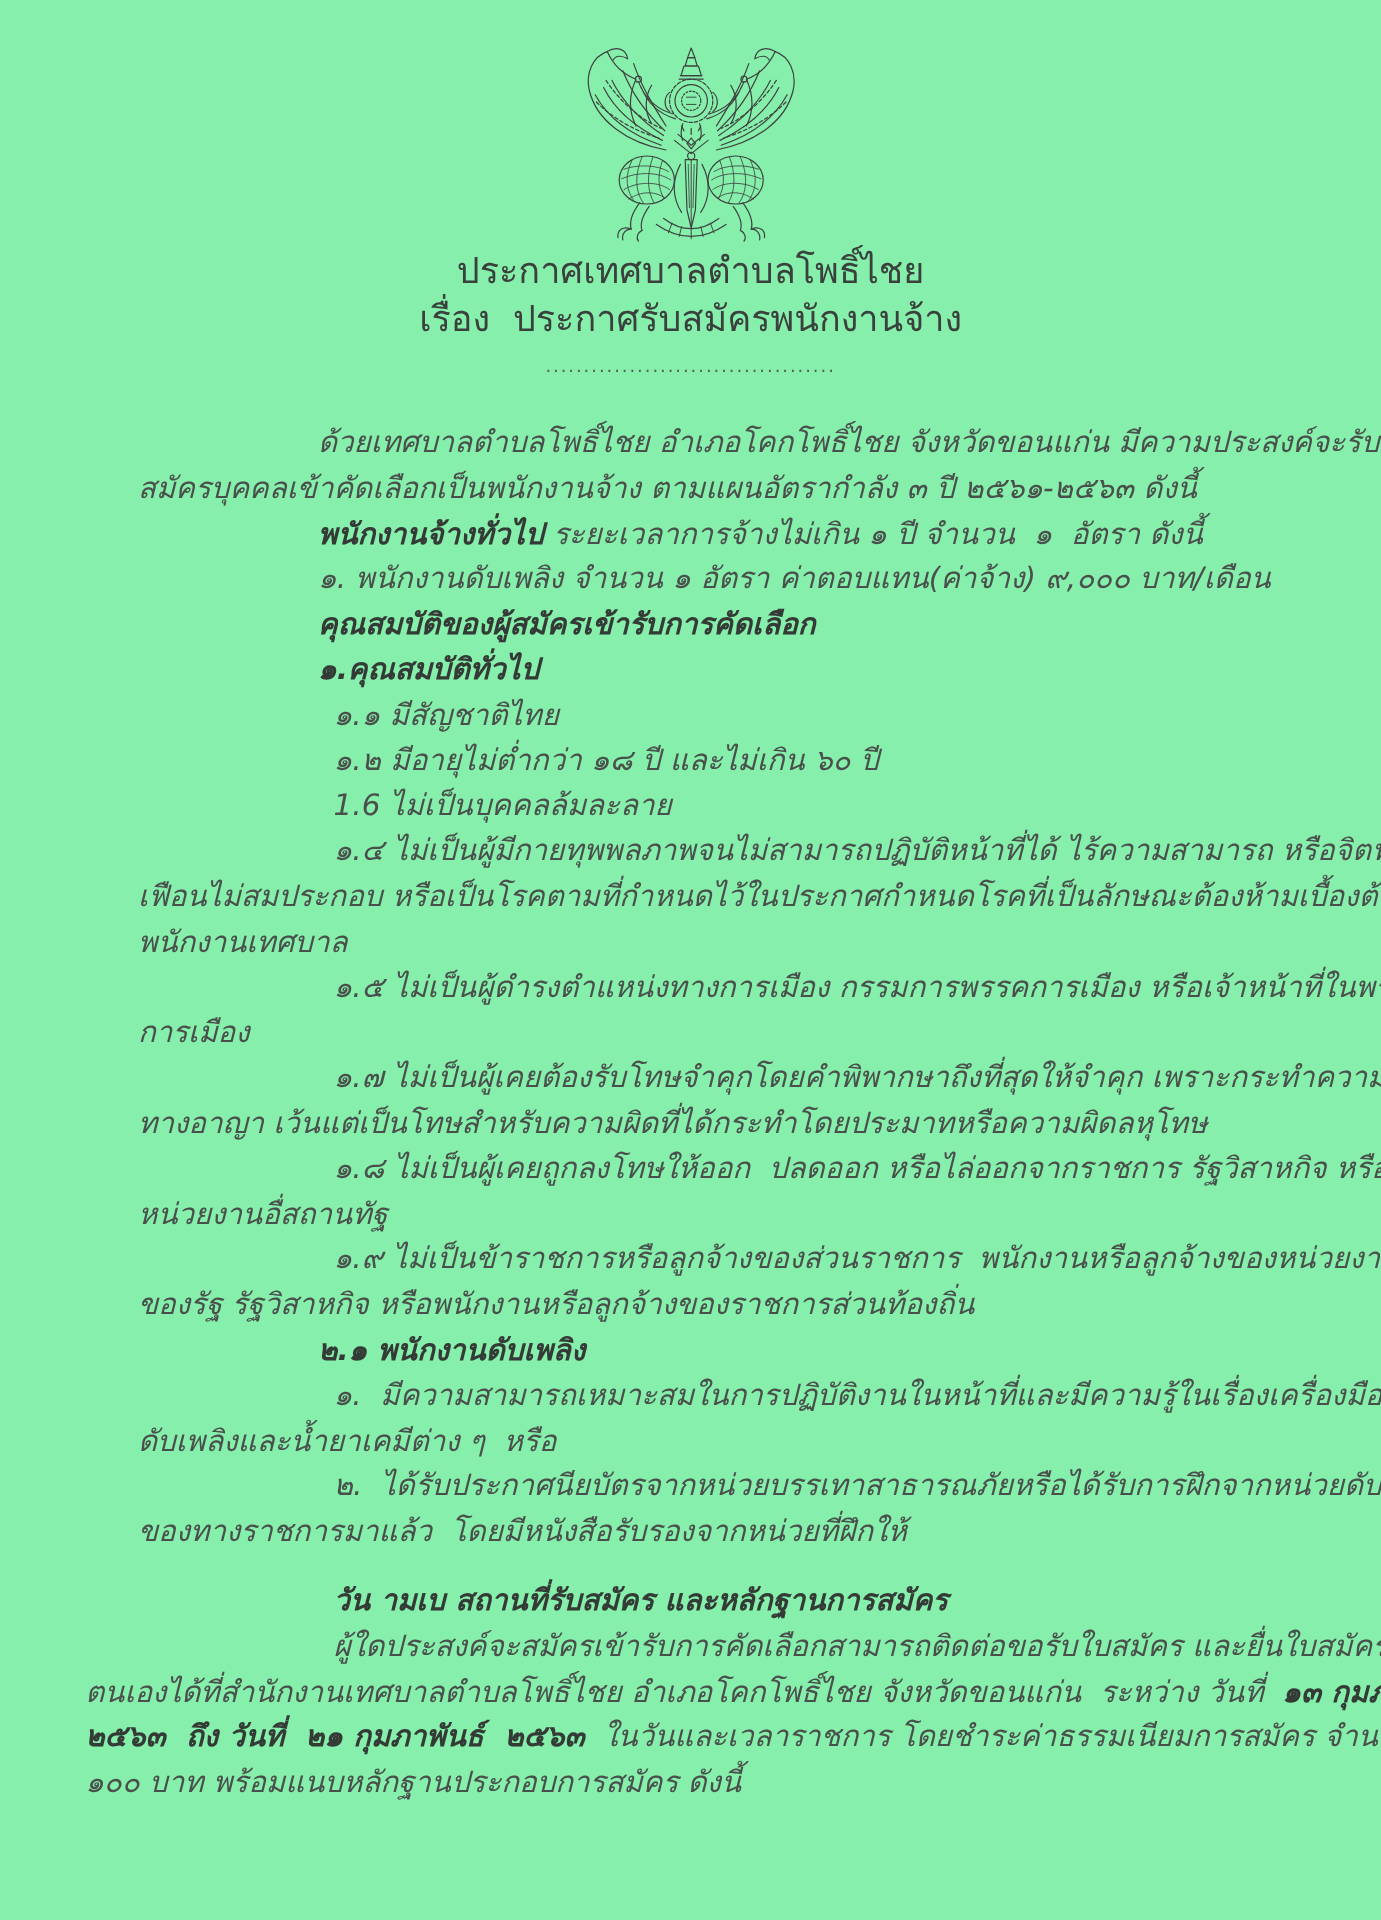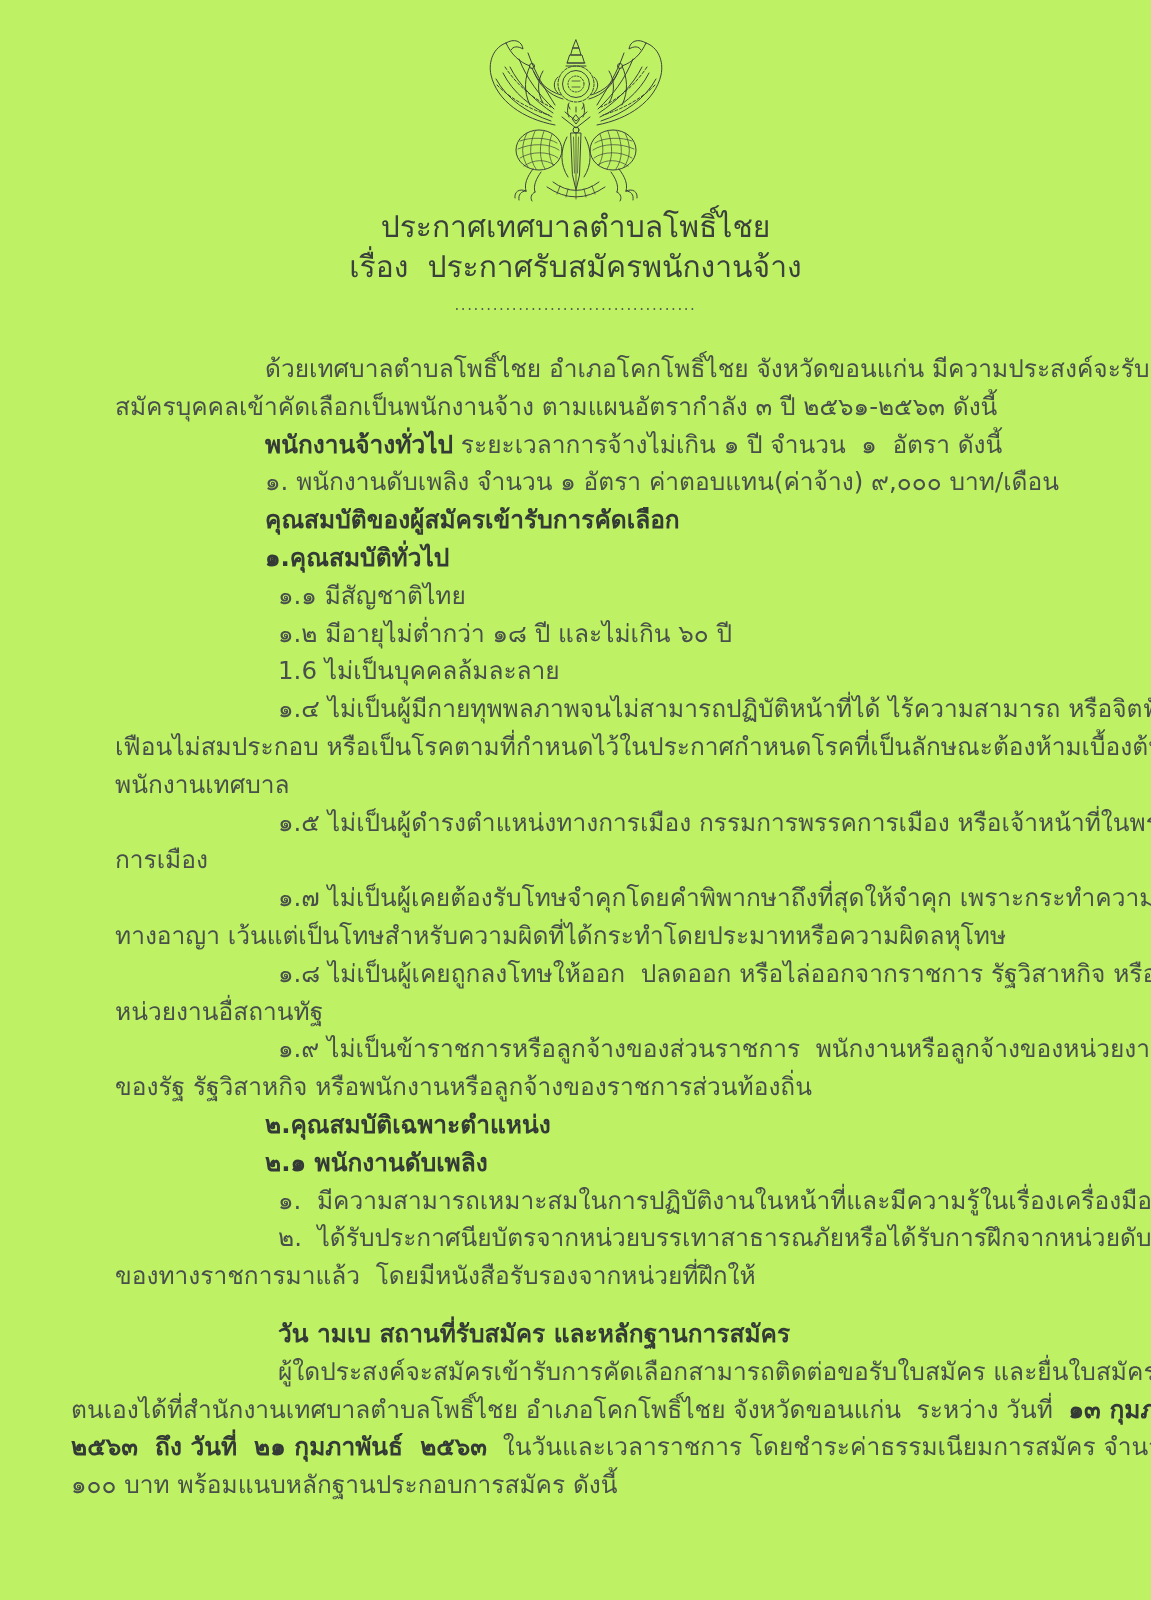--- a/index.html
+++ b/index.html
@@ -5,21 +5,21 @@
   html, body {
     margin: 0;
     padding: 0;
     background: #e9e9e6;
   }
   .page {
     position: relative;
     width: 1151px;
     height: 1600px;
     margin: 0 auto;
-    background: #bef264;
+    background: #86efac;
     overflow: hidden;
     font-family: "DejaVu Sans", "Liberation Sans", sans-serif;
     color: #49504b;
   }
   .emblem {
     display: block;
     margin: 37px auto 0 auto;
     width: 186px;
     height: 165px;
   }
@@ -37,20 +37,21 @@
     text-align: center;
     margin-top: 12px;
     font-size: 15px;
     letter-spacing: 1.6px;
     color: #575d58;
     line-height: 14px;
   }
   .doc-body {
     margin: 38px 50px 0 115px;
     font-size: 24.5px;
+    font-style: italic;
   }
   .line {
     line-height: 37.8px;
     height: 37.8px;
     white-space: pre;
   }
   .ind1 { padding-left: 150px; }
   .ind2 { padding-left: 163px; }
   .out  { margin-left: -44px; }
   .gap  { height: 20px; line-height: 20px; }
@@ -145,23 +146,23 @@
       <div class="line flush"><span>เฟือนไม่สมประกอบ หรือเป็นโรคตามที่กำหนดไว้ในประกาศกำหนดโรคที่เป็นลักษณะต้องห้ามเบื้องต้นสำหรับ</span></div>
       <div class="line flush"><span>พนักงานเทศบาล</span></div>
       <div class="line ind2"><span>๑.๕ ไม่เป็นผู้ดำรงตำแหน่งทางการเมือง กรรมการพรรคการเมือง หรือเจ้าหน้าที่ในพรรค</span></div>
       <div class="line flush"><span>การเมือง</span></div>
       <div class="line ind2"><span>๑.๗ ไม่เป็นผู้เคยต้องรับโทษจำคุกโดยคำพิพากษาถึงที่สุดให้จำคุก เพราะกระทำความผิด</span></div>
       <div class="line flush"><span>ทางอาญา เว้นแต่เป็นโทษสำหรับความผิดที่ได้กระทำโดยประมาทหรือความผิดลหุโทษ</span></div>
       <div class="line ind2"><span>๑.๘ ไม่เป็นผู้เคยถูกลงโทษให้ออก  ปลดออก หรือไล่ออกจากราชการ รัฐวิสาหกิจ หรือ</span></div>
       <div class="line flush"><span>หน่วยงานอื่สถานทัฐ</span></div>
       <div class="line ind2"><span>๑.๙ ไม่เป็นข้าราชการหรือลูกจ้างของส่วนราชการ  พนักงานหรือลูกจ้างของหน่วยงานอื่น</span></div>
       <div class="line flush"><span>ของรัฐ รัฐวิสาหกิจ หรือพนักงานหรือลูกจ้างของราชการส่วนท้องถิ่น</span></div>
-      <div class="line ind1"><span class="bold">๒.คุณสมบัติเฉพาะตำแหน่ง</span></div>
       <div class="line ind1"><span class="bold">๒.๑ พนักงานดับเพลิง</span></div>
       <div class="line ind2"><span>๑.  มีความสามารถเหมาะสมในการปฏิบัติงานในหน้าที่และมีความรู้ในเรื่องเครื่องมือ</span></div>
+      <div class="line flush"><span>ดับเพลิงและน้ำยาเคมีต่าง ๆ  หรือ</span></div>
       <div class="line ind2"><span>๒.  ได้รับประกาศนียบัตรจากหน่วยบรรเทาสาธารณภัยหรือได้รับการฝึกจากหน่วยดับเพลิง</span></div>
       <div class="line flush"><span>ของทางราชการมาแล้ว  โดยมีหนังสือรับรองจากหน่วยที่ฝึกให้</span></div>
       <div class="line gap"></div>
       <div class="line ind2"><span class="bold">วัน ามเบ สถานที่รับสมัคร และหลักฐานการสมัคร</span></div>
       <div class="line ind2"><span>ผู้ใดประสงค์จะสมัครเข้ารับการคัดเลือกสามารถติดต่อขอรับใบสมัคร และยื่นใบสมัครด้วย</span></div>
       <div class="line out"><span>ตนเองได้ที่สำนักงานเทศบาลตำบลโพธิ์ไชย อำเภอโคกโพธิ์ไชย จังหวัดขอนแก่น  ระหว่าง วันที่  </span><span class="bold">๑๓ กุมภาพันธ์</span></div>
       <div class="line out"><span class="bold">๒๕๖๓  ถึง วันที่  ๒๑ กุมภาพันธ์  ๒๕๖๓</span><span>  ในวันและเวลาราชการ โดยชำระค่าธรรมเนียมการสมัคร จำนวน</span></div>
       <div class="line out"><span>๑๐๐ บาท พร้อมแนบหลักฐานประกอบการสมัคร ดังนี้</span></div>
     </div>
 

